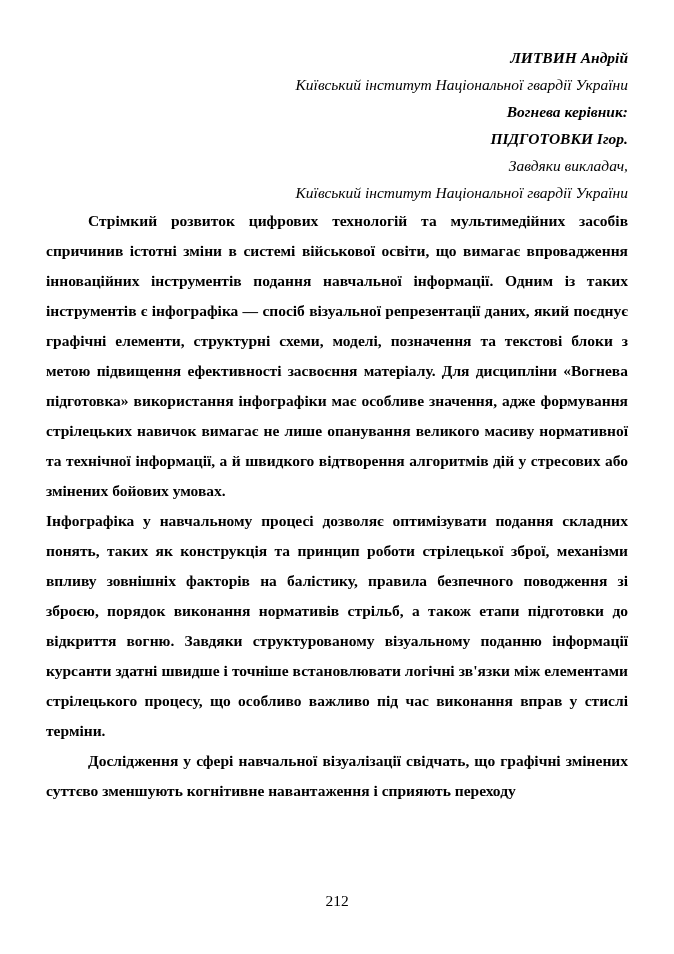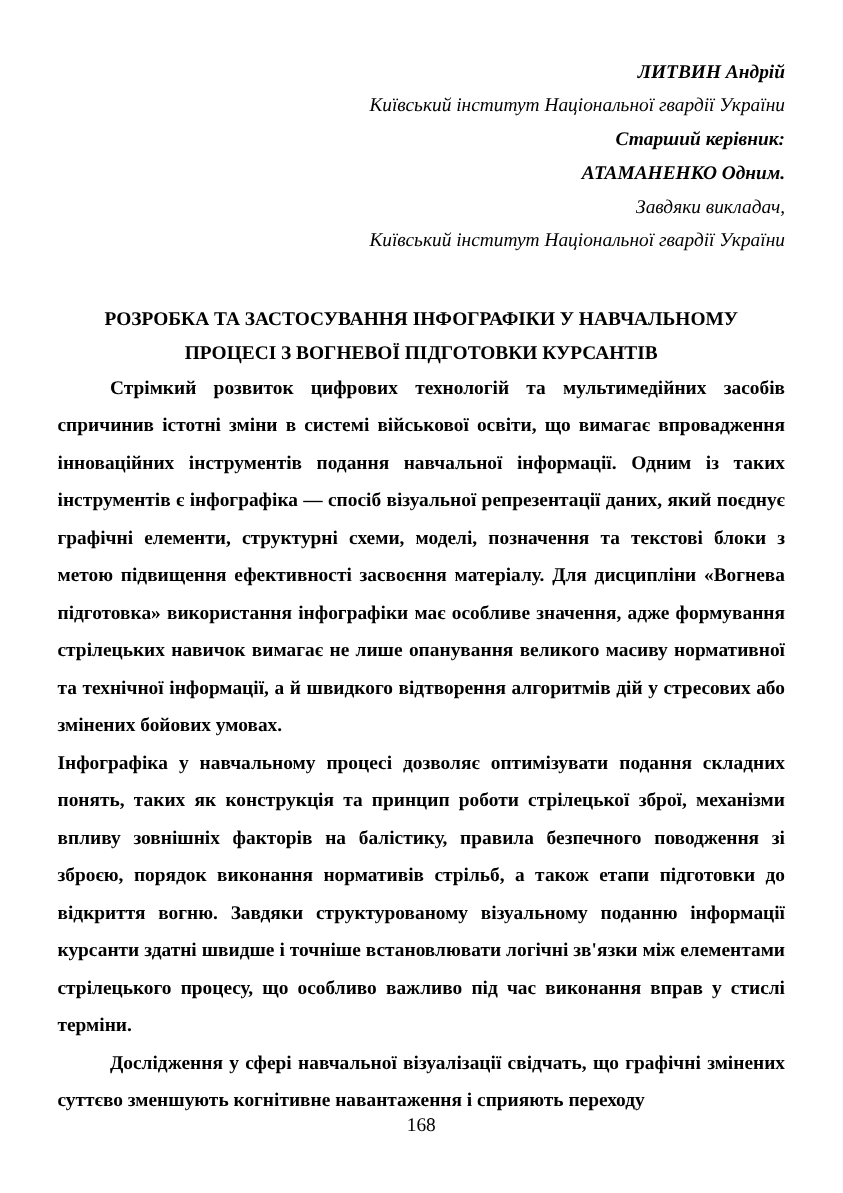--- a/index.html
+++ b/index.html
@@ -70,32 +70,28 @@
   }
 </style>
 </head>
 <body>
 
 <div class="page">
 
   <div class="header-block">
     <div class="header-line bold">ЛИТВИН Андрій</div>
     <div class="header-line">Київський інститут Національної гвардії України</div>
-    <div class="header-line bold">Старший керівник:</div>
-    <div class="header-line bold">АТАМАНЕНКО Одним.</div>
+    <div class="header-line bold">Вогнева керівник:</div>
+    <div class="header-line bold">ПІДГОТОВКИ Ігор.</div>
     <div class="header-line">Завдяки викладач,</div>
     <div class="header-line">Київський інститут Національної гвардії України</div>
   </div>
 
-  <div class="title">
-    <span class="title-line">РОЗРОБКА ТА ЗАСТОСУВАННЯ ІНФОГРАФІКИ У НАВЧАЛЬНОМУ</span>
-    <span class="title-line">ПРОЦЕСІ З ВОГНЕВОЇ ПІДГОТОВКИ КУРСАНТІВ</span>
-  </div>
 
   <div class="body-text">
     <p class="para indent">Стрімкий розвиток цифрових технологій та мультимедійних засобів спричинив істотні зміни в системі військової освіти, що вимагає впровадження інноваційних інструментів подання навчальної інформації. Одним із таких інструментів є інфографіка — спосіб візуальної репрезентації даних, який поєднує графічні елементи, структурні схеми, моделі, позначення та текстові блоки з метою підвищення ефективності засвоєння матеріалу. Для дисципліни «Вогнева підготовка» використання інфографіки має особливе значення, адже формування стрілецьких навичок вимагає не лише опанування великого масиву нормативної та технічної інформації, а й швидкого відтворення алгоритмів дій у стресових або змінених бойових умовах.</p>
     <p class="para">Інфографіка у навчальному процесі дозволяє оптимізувати подання складних понять, таких як конструкція та принцип роботи стрілецької зброї, механізми впливу зовнішніх факторів на балістику, правила безпечного поводження зі зброєю, порядок виконання нормативів стрільб, а також етапи підготовки до відкриття вогню. Завдяки структурованому візуальному поданню інформації курсанти здатні швидше і точніше встановлювати логічні зв'язки між елементами стрілецького процесу, що особливо важливо під час виконання вправ у стислі терміни.</p>
     <p class="para indent">Дослідження у сфері навчальної візуалізації свідчать, що графічні змінених суттєво зменшують когнітивне навантаження і сприяють переходу</p>
   </div>
 
-  <div class="page-number">168</div>
+  <div class="page-number">212</div>
 
 </div>
 
 </body></html>

